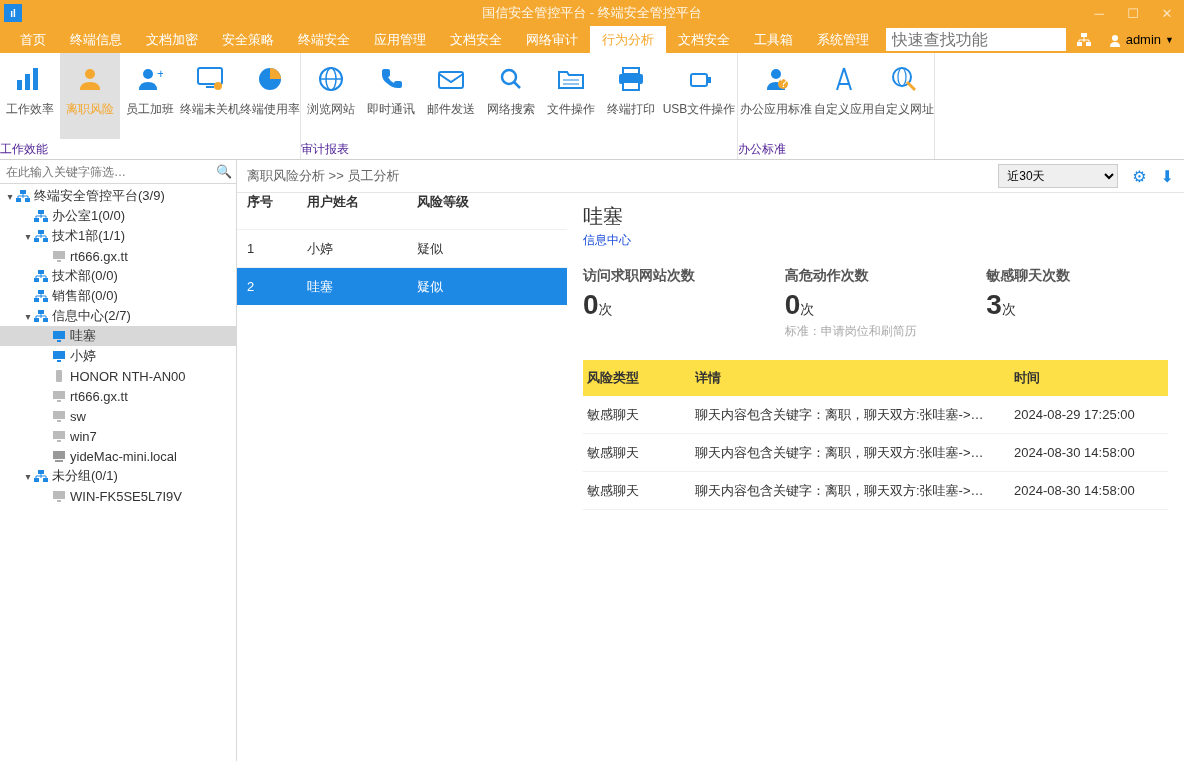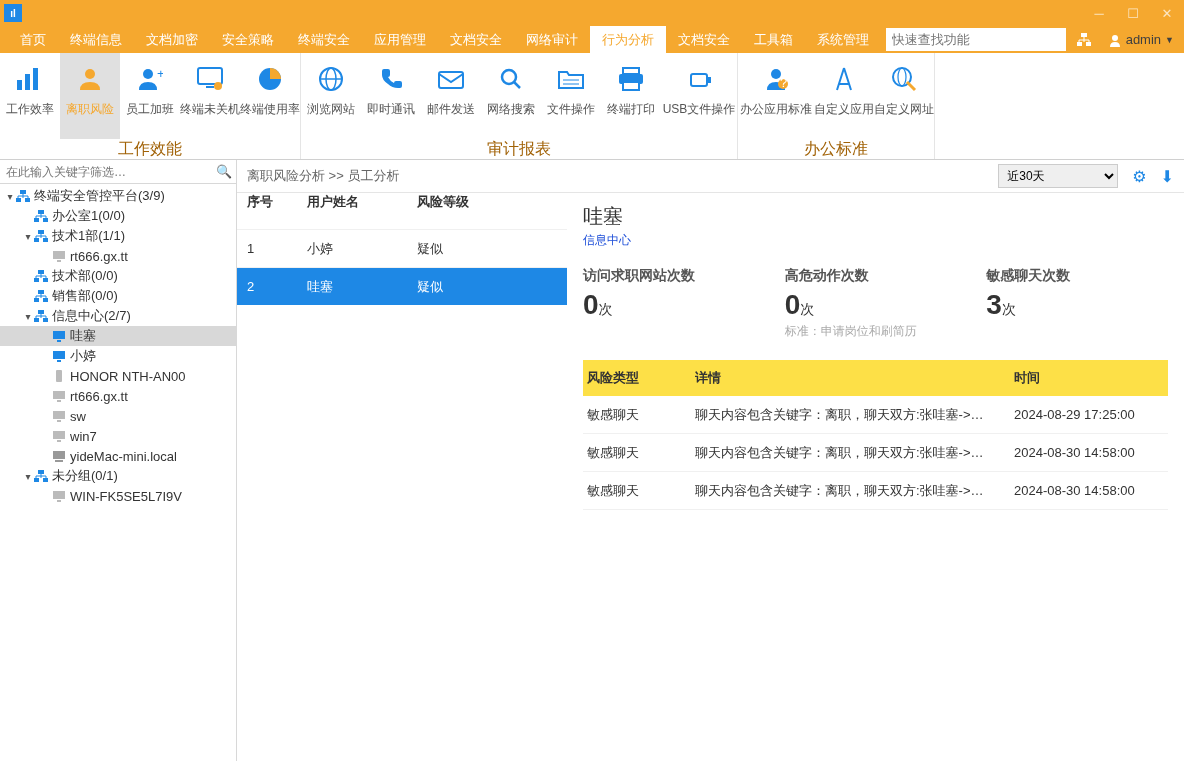--- a/index.html
+++ b/index.html
@@ -6,27 +6,27 @@
 body{background:#fff;overflow:hidden;width:1184px;height:761px}
 .titlebar{height:26px;background:#f5a82f;color:#fff;display:flex;align-items:center;justify-content:center;position:relative}
 .titlebar .logo{position:absolute;left:4px;top:4px;width:18px;height:18px;background:#1e88e5;display:flex;align-items:center;justify-content:center;color:#fff;font-size:10px;font-weight:bold}
 .titlebar .title{font-size:13px;color:rgba(255,255,255,0.9)}
 .titlebar .winctrl{position:absolute;right:0;display:flex}
 .titlebar .winctrl div{width:34px;height:26px;display:flex;align-items:center;justify-content:center;color:rgba(255,255,255,0.7);font-size:13px;cursor:pointer}
 .menubar{height:27px;background:#f5a82f;display:flex;align-items:stretch;padding-left:8px}
 .menubar .mtab{padding:0 12px;display:flex;align-items:center;color:#fff;cursor:pointer;font-size:13px}
 .menubar .mtab.active{background:#fff;color:#f5a82f}
 .menubar .spacer{flex:1}
-.menubar .search{width:180px;margin:2px 4px;background:#fff;border:none;padding:0 6px;font-size:13px;color:#888}
+.menubar .search{width:180px;margin:2px 4px;background:#fff;border:none;padding:0 6px;font-size:16px;color:#888}
 .menubar .ricon{width:28px;display:flex;align-items:center;justify-content:center;color:#fff;cursor:pointer}
-.menubar .user{display:flex;align-items:center;color:#404040;padding:0 10px;cursor:pointer;gap:4px}
+.menubar .user{display:flex;align-items:center;color:#000000;padding:0 10px;cursor:pointer;gap:4px}
 .ribbon{height:107px;background:#fff;border-bottom:1px solid #d0d0d0;display:flex}
 .rgroup{display:flex;flex-direction:column;border-right:1px solid #e5e5e5}
 .rgroup .items{display:flex;flex:1}
-.rgroup .glabel{height:20px;text-align:center;font-size:16px;color:#a16207;line-height:20px}
+.rgroup .glabel{height:20px;text-align:left;font-size:12px;color:#4c1d95;line-height:20px}
 .rbtn{width:60px;display:flex;flex-direction:column;align-items:center;padding-top:10px;cursor:pointer;gap:6px}
 .rbtn.sel{background:#e0e0e0}
 .rbtn .ricon2{width:32px;height:32px;display:flex;align-items:center;justify-content:center}
 .rbtn .rlabel{font-size:12px;color:#555;text-align:center}
 .rbtn.sel .rlabel{color:#f5a82f}
 .body{display:flex;height:601px}
 .side{width:237px;border-right:1px solid #d8d8d8;display:flex;flex-direction:column}
 .side .filter{height:24px;border-bottom:1px solid #d8d8d8;display:flex;align-items:center}
 .side .filter input{flex:1;border:none;padding:0 6px;font-size:12px;color:#888;outline:none}
 .side .filter .sicon{width:24px;text-align:center;color:#888}
@@ -63,20 +63,21 @@
 .dtable .t1{width:108px}
 .dtable .t2{flex:1;overflow:hidden;text-overflow:ellipsis;white-space:nowrap}
 .dtable .t3{width:150px}
 svg{display:block}
 </style>
 </head>
 <body>
 
 <div class="titlebar">
   <div class="logo">ıl</div>
+  <div class="title">国信安全管控平台 - 终端安全管控平台</div>
   <div class="winctrl">
     <div>─</div>
     <div>☐</div>
     <div>✕</div>
   </div>
 </div>
 
 <div class="menubar" id="menubar">
     <div class="mtab">首页</div>
     <div class="mtab">终端信息</div>

